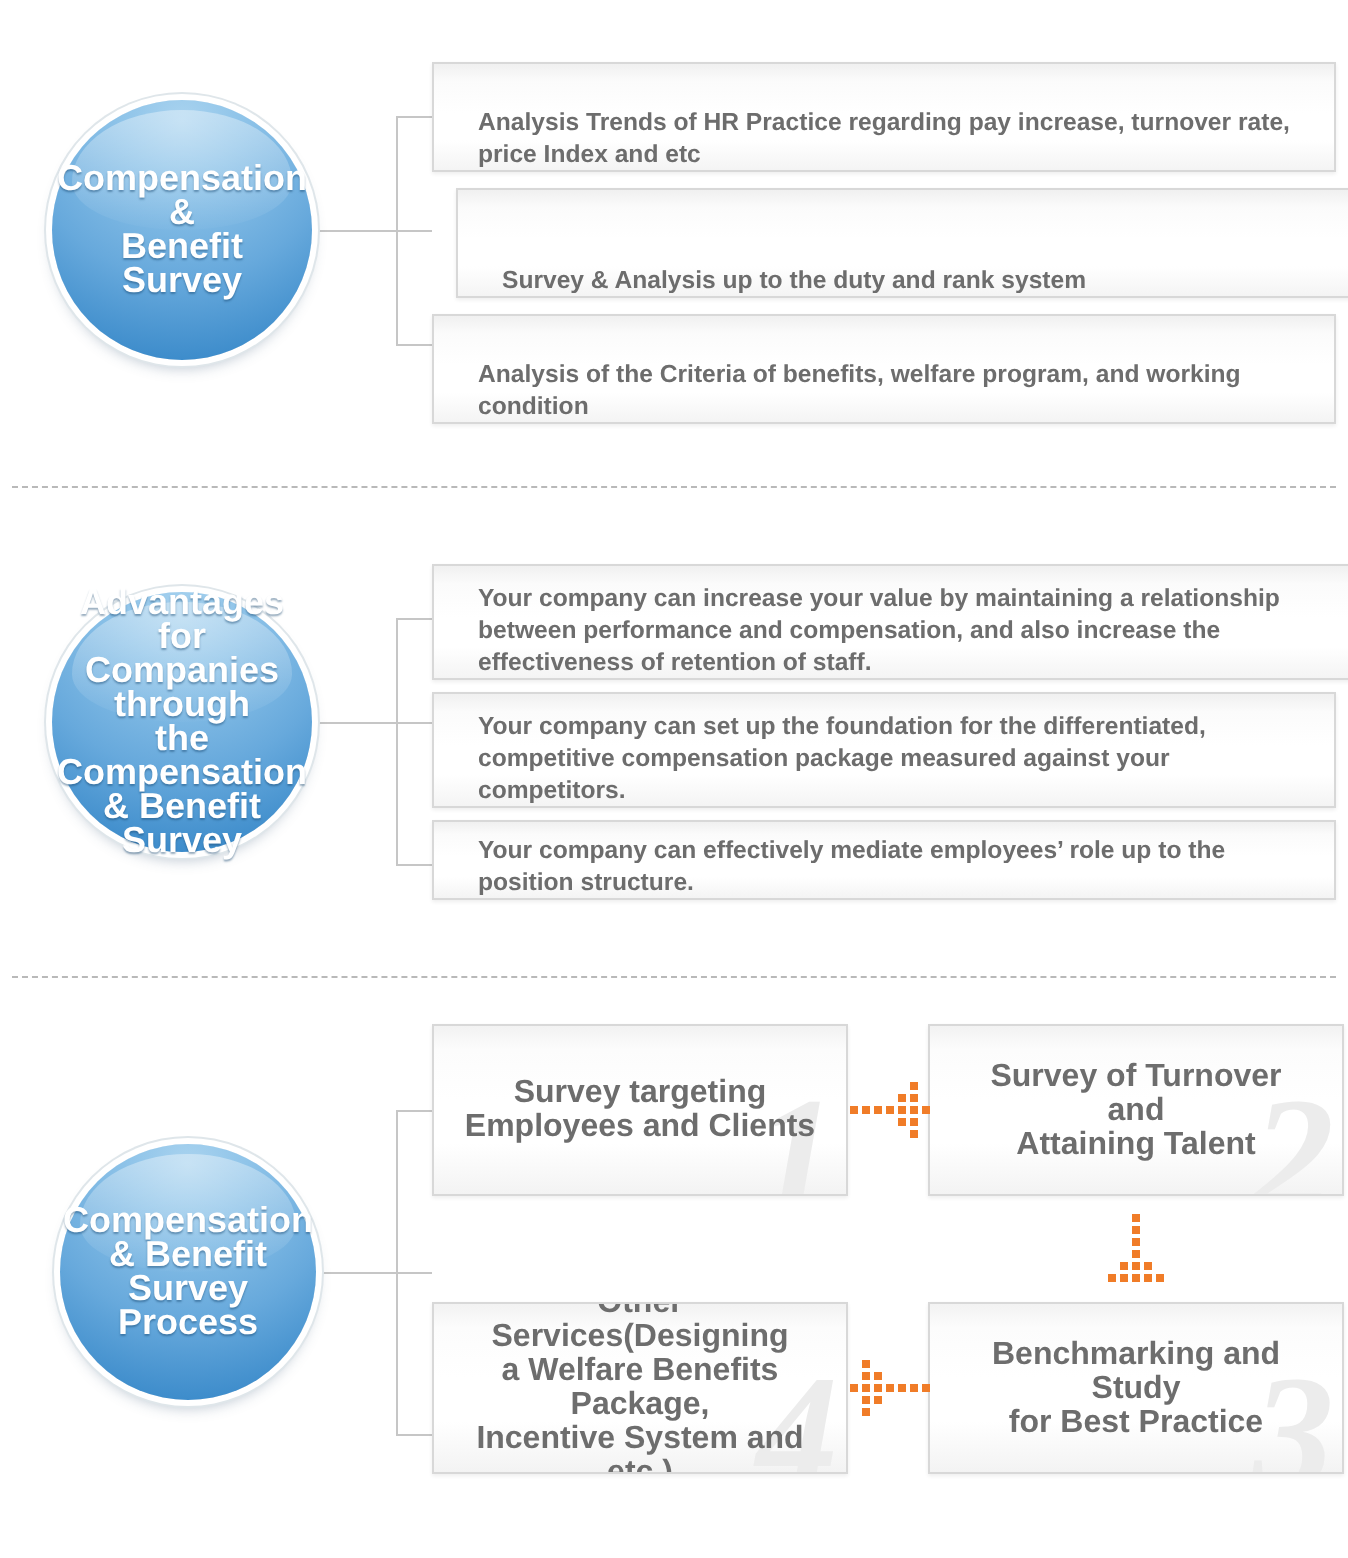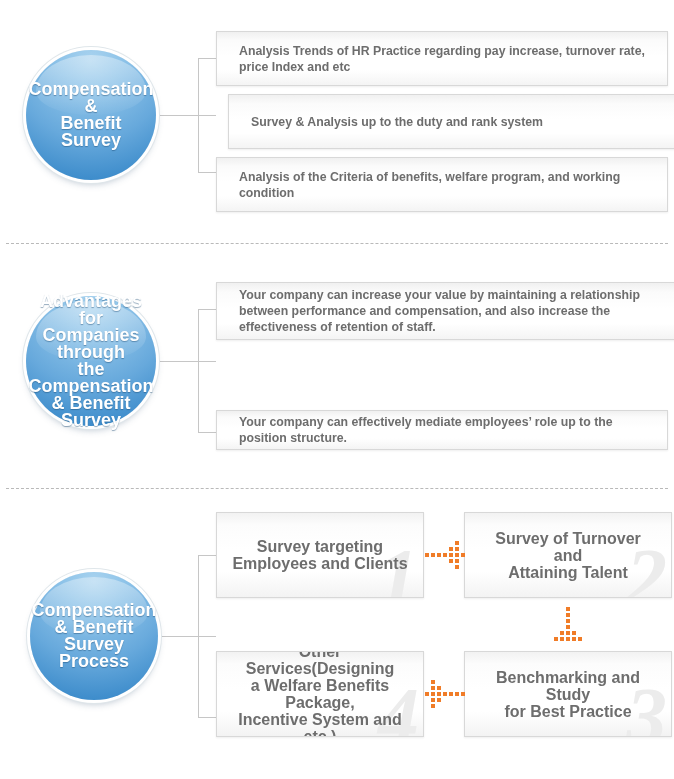--- a/index.html
+++ b/index.html
@@ -98,21 +98,21 @@
   }
 
   
   .info-box {
     position: absolute;
     box-sizing: border-box;
     border: 1px solid #d8d8d8;
     background: linear-gradient(to bottom, #f0f0f0 0%, #fbfbfb 16%, #ffffff 46%, #ffffff 72%, #f4f4f4 100%);
     box-shadow: 0 1px 2px rgba(0,0,0,0.07);
     display: flex;
-    align-items: center;
+    align-items: flex-end;
     z-index: 3;
   }
   .info-box .box-text {
     color: #6d6d6d;
     font-size: 12.3px;
     font-weight: bold;
     line-height: 16px;
     padding: 0 16px 0 22px;
     white-space: pre-line;
   }
@@ -210,20 +210,25 @@
       <div class="conn-v" style="left:198px; top:64px; height:123px;"></div>
       <div class="conn-h" style="left:198px; top:64px;  width:18px;"></div>
       <div class="conn-h" style="left:198px; top:116px; width:18px;"></div>
       <div class="conn-h" style="left:198px; top:187px; width:18px;"></div>
     </div>
 
     <div class="info-box" style="left:216px; top:37px; width:508px; height:58px;">
       <div class="box-text">Your company can increase your value by maintaining a relationship
 between performance and compensation, and also increase the
 effectiveness of retention of staff.</div>
+    </div>
+    <div class="info-box" style="left:216px; top:101px; width:452px; height:58px;">
+      <div class="box-text">Your company can set up the foundation for the differentiated,
+competitive compensation package measured against your
+competitors.</div>
     </div>
     <div class="info-box" style="left:216px; top:165px; width:452px; height:40px;">
       <div class="box-text">Your company can effectively mediate employees’ role up to the
 position structure.</div>
     </div>
   </div>
 
   <div class="section-divider" id="divider-2"></div>
 
   <div class="section" id="section-3">

